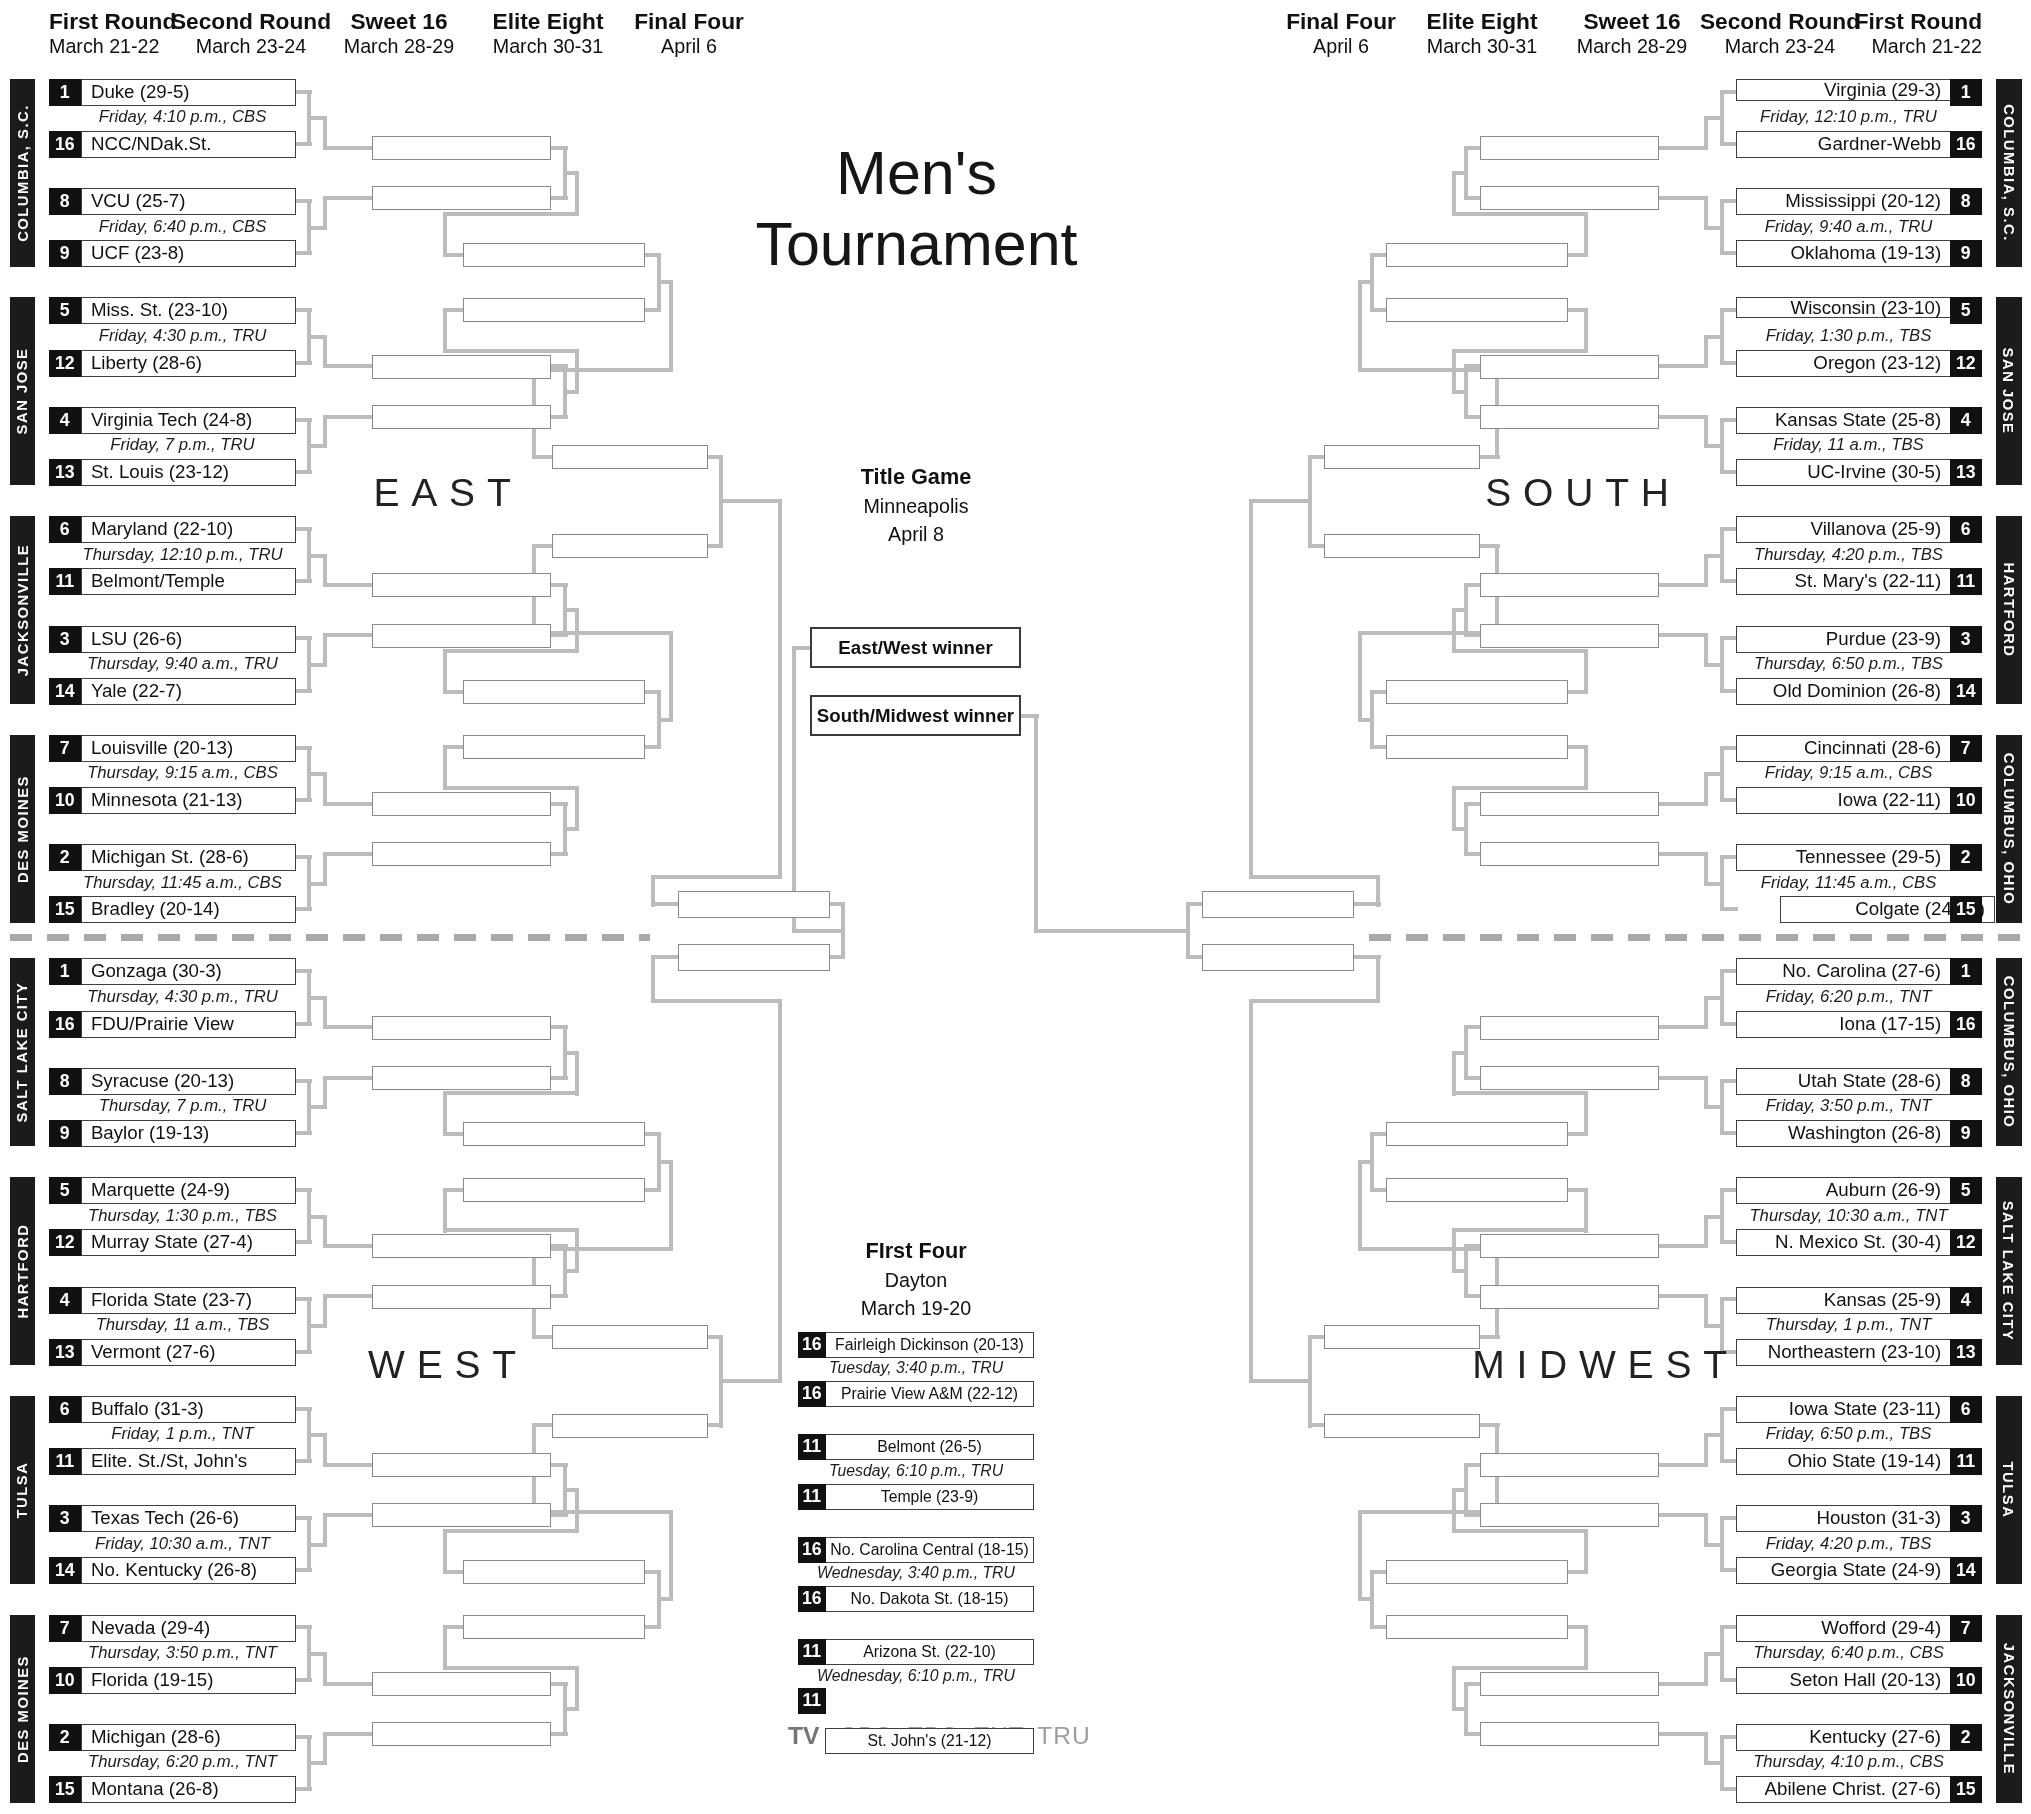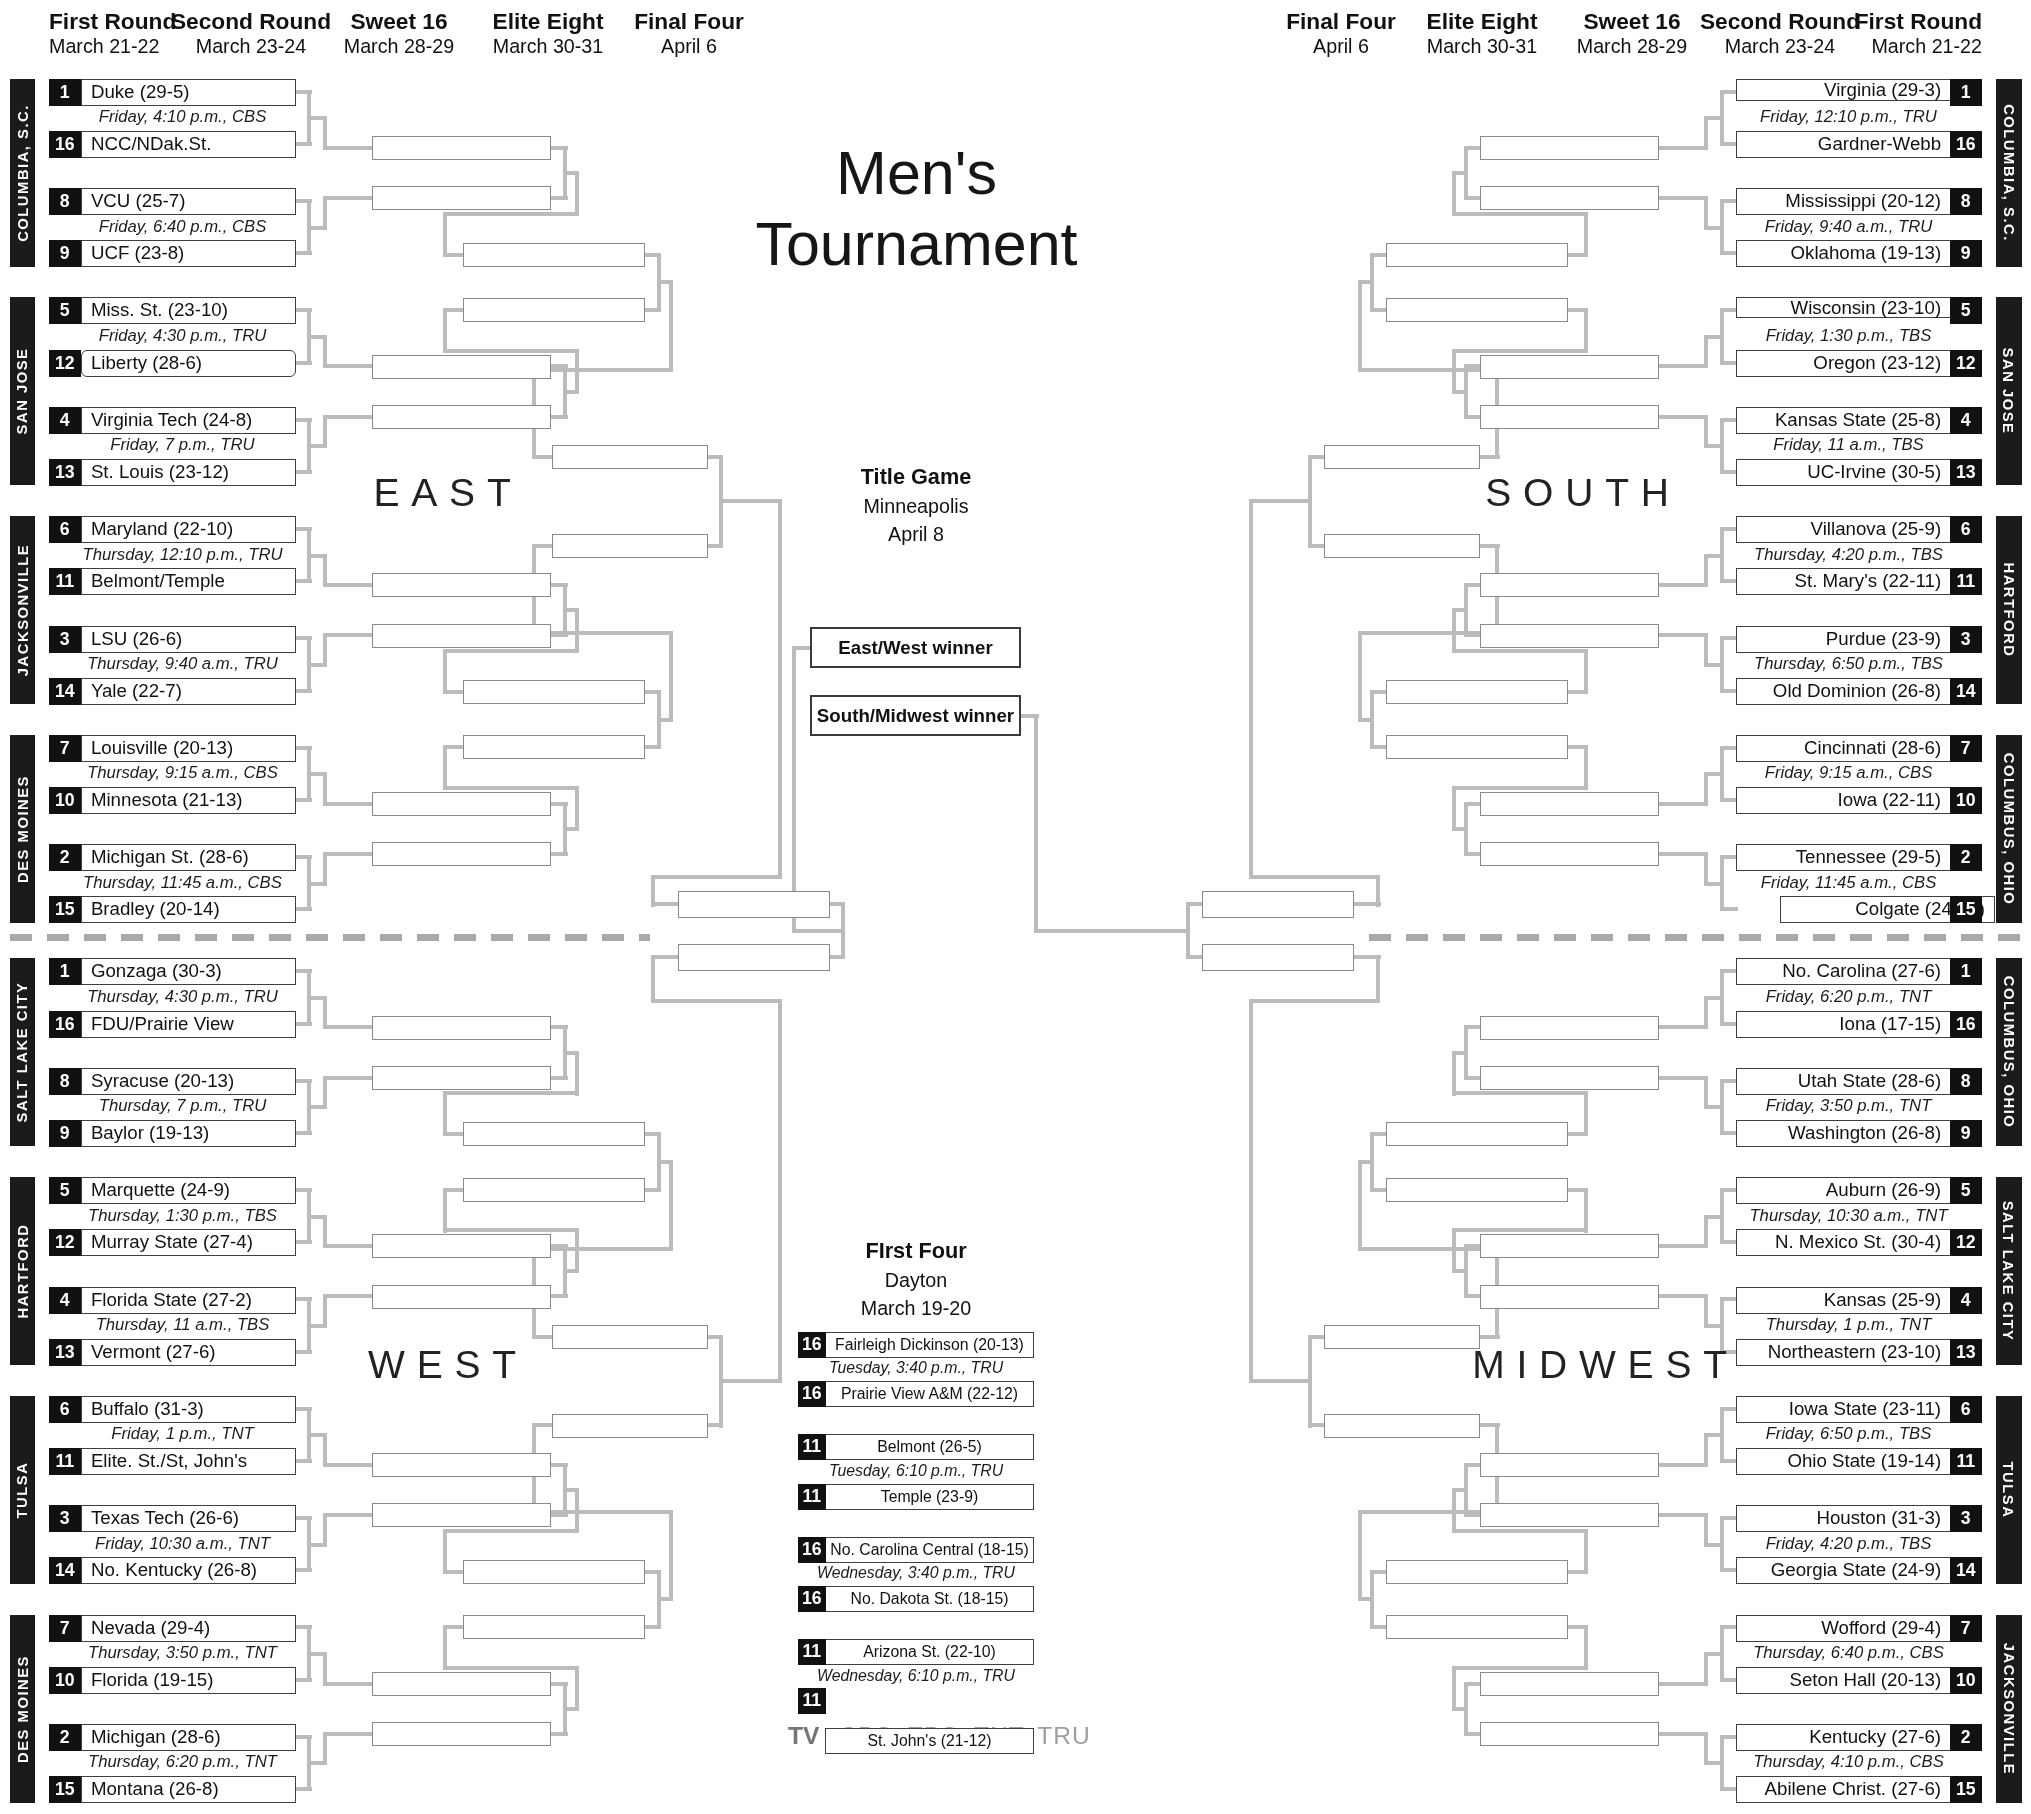--- a/index.html
+++ b/index.html
@@ -105,21 +105,21 @@
     <div class="sched" style="left: 69px; top: 217px; width: 227px;">Friday, 6:40 p.m., CBS</div>
     <div class="line" style="left: 294px; top: 199px; width: 17.7px; height: 3.9px;"></div>
     <div class="line" style="left: 294px; top: 251px; width: 17.7px; height: 3.9px;"></div>
     <div class="line" style="left: 307px; top: 199px; width: 3.9px; height: 56px;"></div>
     <div class="line" style="left: 307px; top: 226px; width: 19.7px; height: 3.9px;"></div>
     <div class="line" style="left: 323px; top: 196px; width: 3.9px; height: 33px;"></div>
     <div class="line" style="left: 323px; top: 196px; width: 51px; height: 3.9px;"></div>
     <div class="seed" style="left: 49px; top: 297px; width: 31.5px; height: 26.6px;">5</div>
     <div class="teambox l" style="left: 81px; top: 297px; width: 215px; height: 26.6px;">Miss. St. (23-10)</div>
     <div class="seed" style="left: 49px; top: 350px; width: 31.5px; height: 26.6px;">12</div>
-    <div class="teambox l" style="left: 81px; top: 350px; width: 215px; height: 26.6px; border-radius: 6px;">Liberty (28-6)</div>
+    <div class="teambox l" style="left: 81px; top: 350px; width: 215px; height: 26.6px;">Liberty (28-6)</div>
     <div class="sched" style="left: 69px; top: 326px; width: 227px;">Friday, 4:30 p.m., TRU</div>
     <div class="line" style="left: 294px; top: 308px; width: 17.7px; height: 3.9px;"></div>
     <div class="line" style="left: 294px; top: 361px; width: 17.7px; height: 3.9px;"></div>
     <div class="line" style="left: 307px; top: 308px; width: 3.9px; height: 56px;"></div>
     <div class="line" style="left: 307px; top: 335px; width: 19.7px; height: 3.9px;"></div>
     <div class="line" style="left: 323px; top: 335px; width: 3.9px; height: 33px;"></div>
     <div class="line" style="left: 323px; top: 364px; width: 51px; height: 3.9px;"></div>
     <div class="seed" style="left: 49px; top: 407px; width: 31.5px; height: 26.6px;">4</div>
     <div class="teambox l" style="left: 81px; top: 407px; width: 215px; height: 26.6px;">Virginia Tech (24-8)</div>
     <div class="seed" style="left: 49px; top: 459px; width: 31.5px; height: 26.6px;">13</div>
@@ -285,21 +285,21 @@
     <div class="seed" style="left: 49px; top: 1229px; width: 31.5px; height: 26.6px;">12</div>
     <div class="teambox l" style="left: 81px; top: 1229px; width: 215px; height: 26.6px;">Murray State (27-4)</div>
     <div class="sched" style="left: 69px; top: 1206px; width: 227px;">Thursday, 1:30 p.m., TBS</div>
     <div class="line" style="left: 294px; top: 1188px; width: 17.7px; height: 3.9px;"></div>
     <div class="line" style="left: 294px; top: 1240px; width: 17.7px; height: 3.9px;"></div>
     <div class="line" style="left: 307px; top: 1188px; width: 3.9px; height: 56px;"></div>
     <div class="line" style="left: 307px; top: 1215px; width: 19.7px; height: 3.9px;"></div>
     <div class="line" style="left: 323px; top: 1215px; width: 3.9px; height: 33px;"></div>
     <div class="line" style="left: 323px; top: 1244px; width: 51px; height: 3.9px;"></div>
     <div class="seed" style="left: 49px; top: 1287px; width: 31.5px; height: 26.6px;">4</div>
-    <div class="teambox l" style="left: 81px; top: 1287px; width: 215px; height: 26.6px;">Florida State (27-2)</div>
+    <div class="teambox l" style="left: 81px; top: 1287px; width: 215px; height: 26.6px;">Florida State (23-7)</div>
     <div class="seed" style="left: 49px; top: 1339px; width: 31.5px; height: 26.6px;">13</div>
     <div class="teambox l" style="left: 81px; top: 1339px; width: 215px; height: 26.6px;">Vermont (27-6)</div>
     <div class="sched" style="left: 69px; top: 1315px; width: 227px;">Thursday, 11 a.m., TBS</div>
     <div class="line" style="left: 294px; top: 1297px; width: 17.7px; height: 3.9px;"></div>
     <div class="line" style="left: 294px; top: 1350px; width: 17.7px; height: 3.9px;"></div>
     <div class="line" style="left: 307px; top: 1297px; width: 3.9px; height: 56px;"></div>
     <div class="line" style="left: 307px; top: 1324px; width: 19.7px; height: 3.9px;"></div>
     <div class="line" style="left: 323px; top: 1294px; width: 3.9px; height: 33px;"></div>
     <div class="line" style="left: 323px; top: 1294px; width: 51px; height: 3.9px;"></div>
     <div class="seed" style="left: 49px; top: 1396px; width: 31.5px; height: 26.6px;">6</div>

